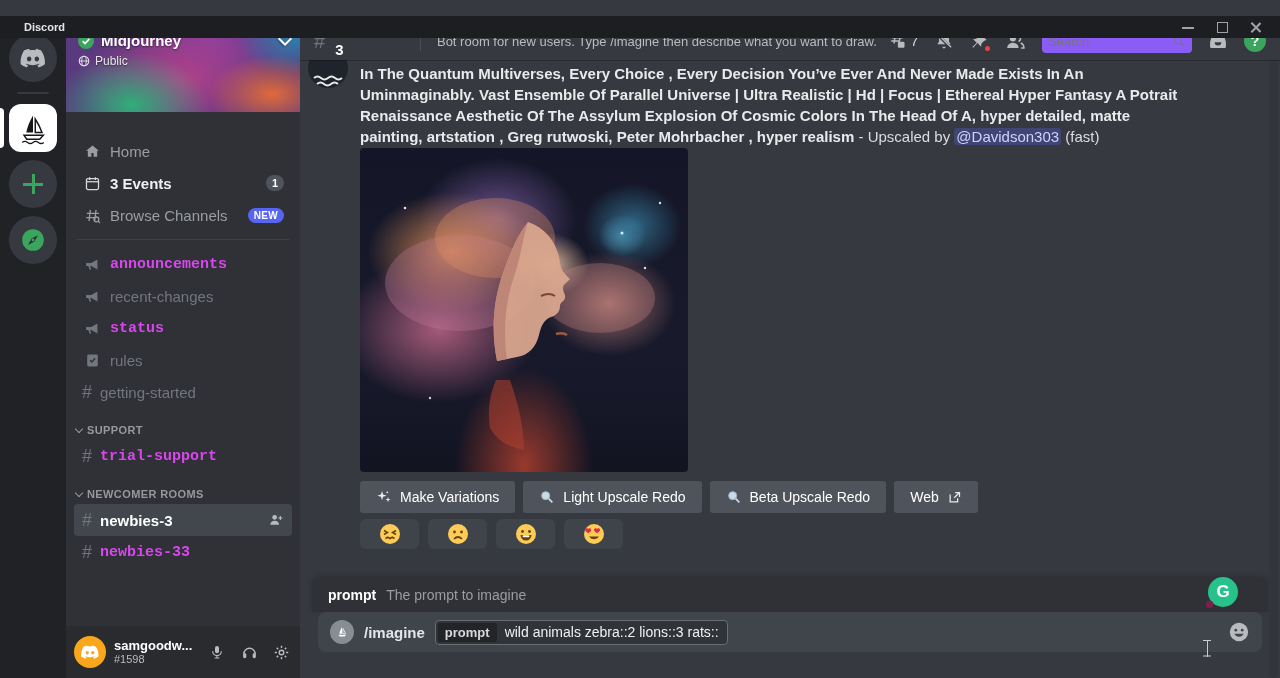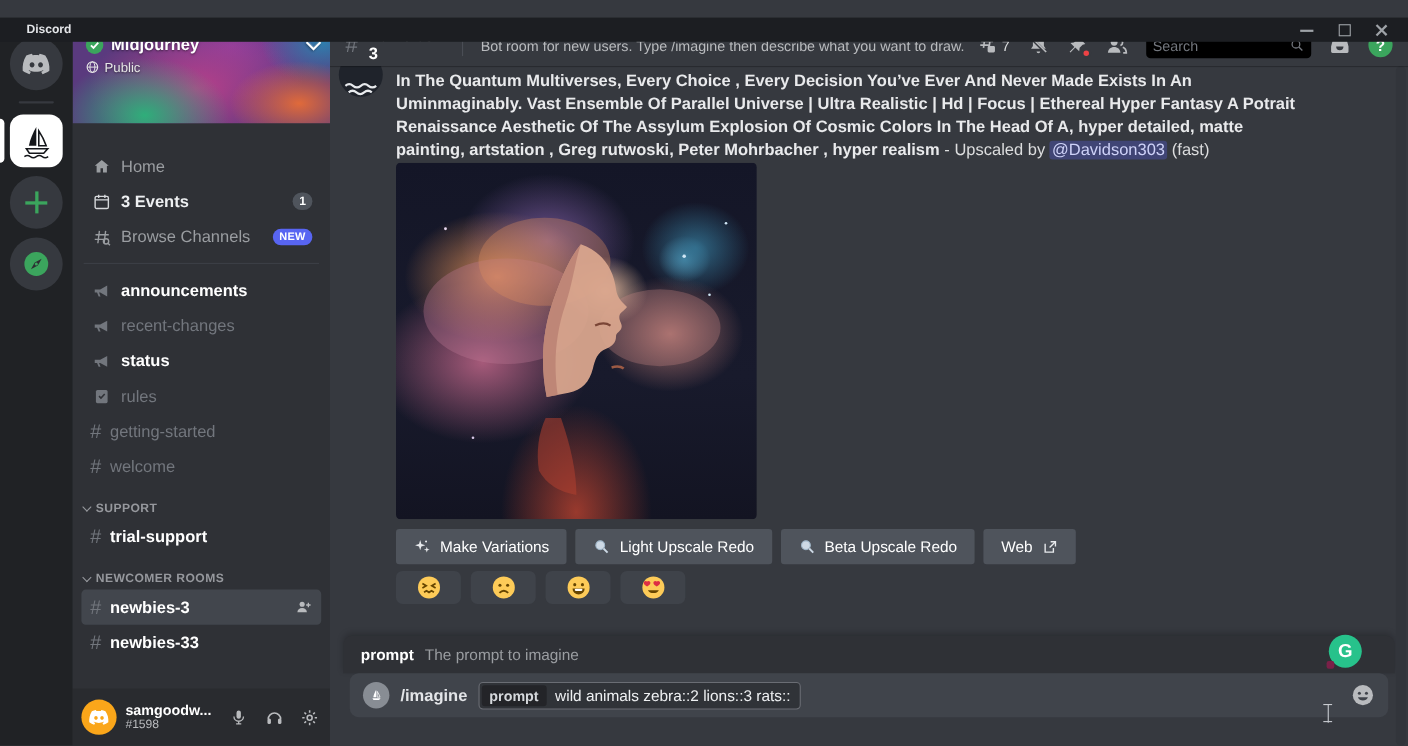--- a/index.html
+++ b/index.html
@@ -41,21 +41,21 @@
   .server-name { font-size:15px; font-weight:700; color:#fff; text-shadow:0 1px 2px rgba(0,0,0,.5); }
   .verified { width:16px; height:16px; border-radius:50%; background:#3ba55d; display:flex; align-items:center; justify-content:center; flex:none; }
   .chev { margin-left:auto; width:10px; height:10px; border-right:2px solid #fff; border-bottom:2px solid #fff; transform:rotate(45deg); margin-top:-4px; filter:drop-shadow(0 1px 1px rgba(0,0,0,.4)); }
   .banner-sub { position:absolute; top:32px; left:12px; display:flex; align-items:center; gap:5px; color:#e6e6e6; font-size:12px; text-shadow:0 1px 2px rgba(0,0,0,.5); }
 
   .side-list { padding-top:23px; }
   .nav-row, .chan-row { height:32px; margin:0 8px; padding:0 8px; border-radius:4px; display:flex; align-items:center; gap:8px; cursor:pointer; position:relative; }
   .nav-row .lbl { font-size:15px; color:#9a9da1; }
   .nav-row.bright .lbl { color:#eef0f2; font-weight:600; }
   .chan-row .lbl { font-size:15px; color:#72767d; }
-  .chan-row.unread .lbl { color:#ffffff; font-weight:600; }
+  .chan-row.unread .lbl { color:#d946ef; font-weight:600;font-family:Liberation Mono, monospace; }
   .chan-row.selected { background:#42464d; }
   .chan-row.selected .lbl { color:#ffffff; font-weight:600; }
   .icon16 { width:20px; height:20px; flex:none; display:flex; align-items:center; justify-content:center; color:#72767d; }
   .hash-glyph { font-size:18px; font-weight:500; color:#72767d; line-height:20px; }
   .hash-glyph::before { content:"#"; }
   .unread-dot { position:absolute; left:-16px; top:50%; transform:translateY(-50%); width:4px; height:8px; border-radius:0 4px 4px 0; background:#fff; }
   .badge-num { margin-left:auto; min-width:18px; height:16px; border-radius:8px; background:#4f545c; color:#fff; font-size:11px; font-weight:700; display:flex; align-items:center; justify-content:center; padding:0 5px; }
   .badge-new { margin-left:auto; height:15px; border-radius:8px; background:#5865f2; color:#fff; font-size:10px; font-weight:700; display:flex; align-items:center; justify-content:center; padding:0 6px; letter-spacing:.3px; }
   .side-divider { height:1px; background:#3b3e45; margin:8px 10px; }
   .cat { display:flex; align-items:center; gap:3px; padding:16px 8px 4px 6px; cursor:pointer; }
@@ -75,21 +75,21 @@
   .chat { position:absolute; top:22px; left:300px; right:0; bottom:0; background:#36393f; }
   .chat-header { position:absolute; top:0; left:0; right:0; height:38px; display:flex; align-items:center; padding:0 14px; gap:8px; background:#36393f; box-shadow:0 1px 0 rgba(0,0,0,.25); z-index:20; }
   .chat-header .hash-glyph { font-size:20px; color:#72767d; position:relative; }
   .chan-title { font-size:15px; font-weight:700; color:#fff; margin-left:2px; }
   .head-div { width:1px; height:20px; background:#4a4d55; margin:0 8px; }
   .topic { font-size:13px; color:#b9bbbe; white-space:nowrap; overflow:hidden; max-width:460px; cursor:pointer; }
   .head-icons { margin-left:auto; display:flex; align-items:center; gap:16px; }
   .head-ic { color:#b9bbbe; cursor:pointer; display:flex; align-items:center; gap:4px; position:relative; }
   .thread-count { font-size:13px; color:#dcddde; }
   .pin-dot { position:absolute; right:-3px; bottom:-2px; width:9px; height:9px; border-radius:50%; background:#ed4245; border:2px solid #36393f; }
-  .searchbox { width:150px; height:24px; background:#000000; border-radius:4px; display:flex; align-items:center; padding:0 6px; gap:4px; }
+  .searchbox { width:150px; height:24px; background:#8b5cf6; border-radius:4px; display:flex; align-items:center; padding:0 6px; gap:4px; }
   .searchbox input { flex:1; background:transparent; border:none; outline:none; color:#dcddde; font-size:13px; font-family:"Liberation Sans", sans-serif; min-width:0; }
   .searchbox input::placeholder { color:#72767d; }
   .help-circle { width:22px; height:22px; border-radius:50%; background:#3ba55d; color:#fff; font-weight:700; font-size:14px; display:flex; align-items:center; justify-content:center; cursor:pointer; }
   .help-circle::before { content:"?"; }
 
   .cut-avatar { position:absolute; left:8px; top:26px; width:40px; height:40px; border-radius:50%; background:#1f232b; display:flex; align-items:flex-end; justify-content:center; z-index:1; overflow:hidden; }
 
   .msg-text { position:absolute; left:60px; top:41px; width:824px; font-size:15px; line-height:21px; color:#dcddde; z-index:1; }
   .msg-text .bold { font-weight:700; color:#e9eaec; }
   .mention { background:rgba(88,101,242,.3); color:#ced2f8; border-radius:3px; padding:0 2px; font-weight:500; cursor:pointer; }
@@ -273,24 +273,20 @@
         <svg width="17" height="17" viewBox="0 0 24 24">
             <rect x="4.5" y="3.5" width="15" height="17" rx="2" fill="#72767d"></rect>
             <path d="M8.5 11.5 L11 14 L15.8 8.8" stroke="#2f3136" stroke-width="2" fill="none"></path>
           </svg>
       </span>
       <span class="lbl">rules</span>
     </div>
     <div class="chan-row">
       <span class="hash-glyph"></span>
       <span class="lbl">getting-started</span>
-    </div>
-    <div class="chan-row">
-      <span class="hash-glyph"></span>
-      <span class="lbl">welcome</span>
     </div>
 
     <div class="cat">
       <span class="cat-chev"></span>
       <span class="cat-lbl">SUPPORT</span>
     </div>
     <div class="chan-row unread">
       <span class="unread-dot"></span>
       <span class="hash-glyph"></span>
       <span class="lbl">trial-support</span>

